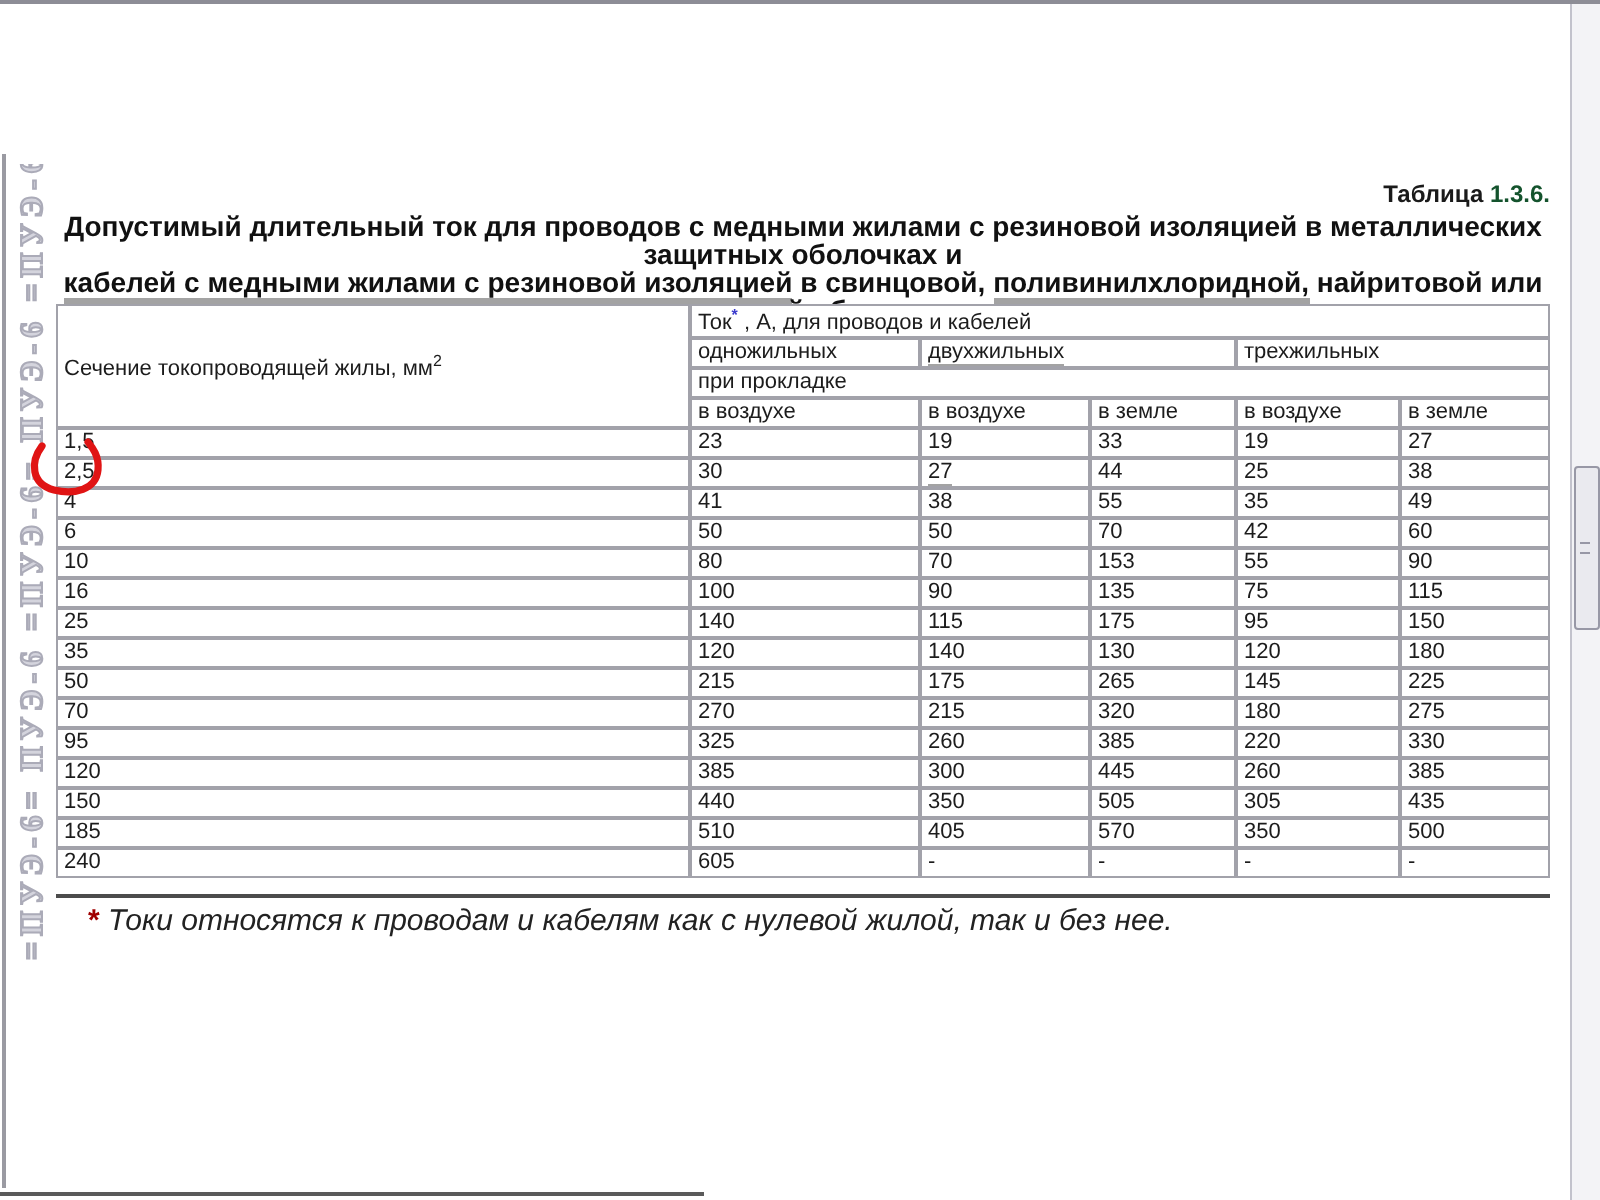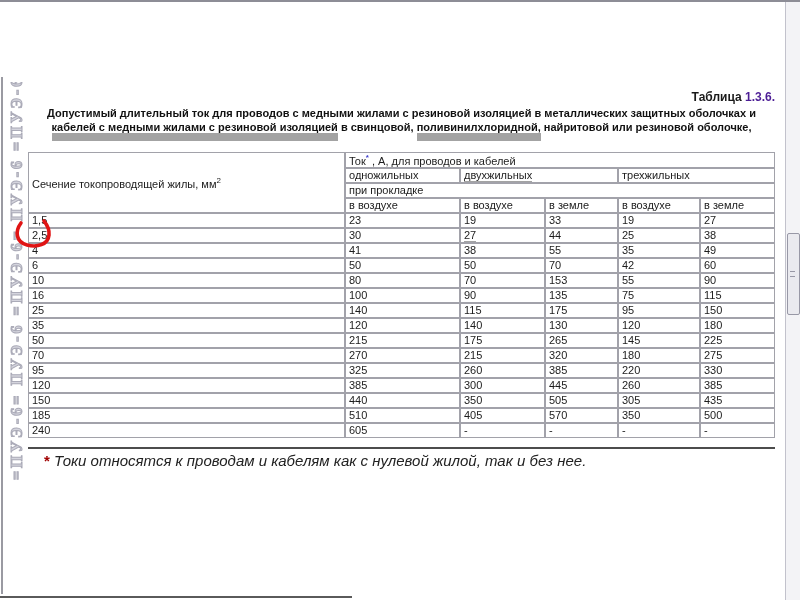--- a/index.html
+++ b/index.html
@@ -18,23 +18,23 @@
   .watermark-inner{
     writing-mode:vertical-rl;transform:rotate(180deg);
     font-size:16px;font-weight:bold;letter-spacing:3px;white-space:nowrap;
     color:#d4d4dd;-webkit-text-stroke:1px #ababb8;line-height:26px;height:398px;
     font-family:"Liberation Serif","DejaVu Serif",serif;
   }
 
   
   .doc-title{position:absolute;left:28px;top:90px;width:747px;text-align:right;
     font-size:12px;font-weight:bold;}
-  .doc-title .num{color:#4c1d95;text-align:right;}
+  .doc-title .num{color:#14532d;text-align:right;}
   .doc-heading{position:absolute;left:28px;top:106px;width:747px;text-align:center;
-    font-size:11px;font-weight:bold;line-height:14px;color:#111;}
+    font-size:14px;font-weight:bold;line-height:14px;color:#111;}
   .mark-underline{border-bottom:8px solid #a3a3a3;}
 
   
   table.data{
     position:absolute;left:28px;top:152px;width:747px;
     border-collapse:separate;border-spacing:0;table-layout:fixed;
     font-size:11px;color:#1c1c1c;
   }
   table.data td{
     box-sizing:border-box;border:1px solid #a2a2aa;height:15px;

